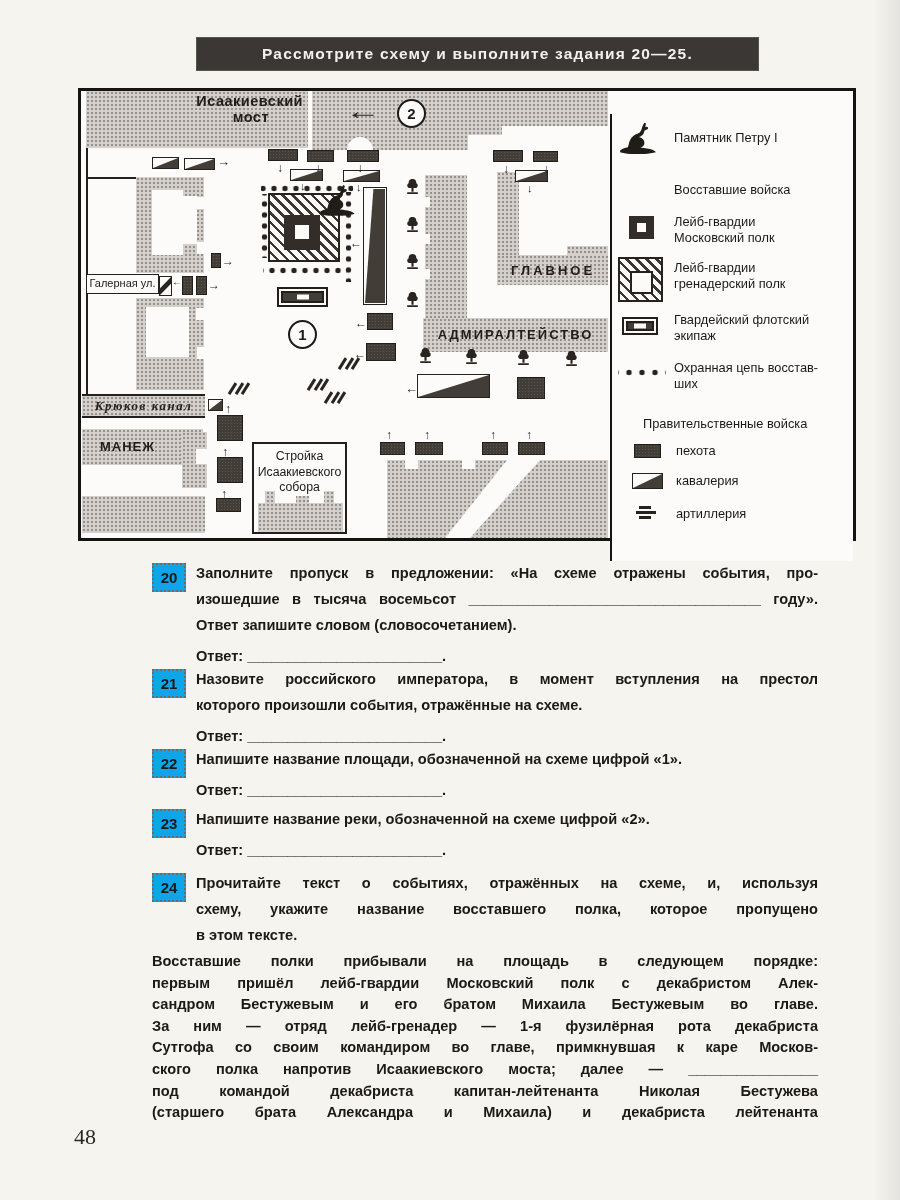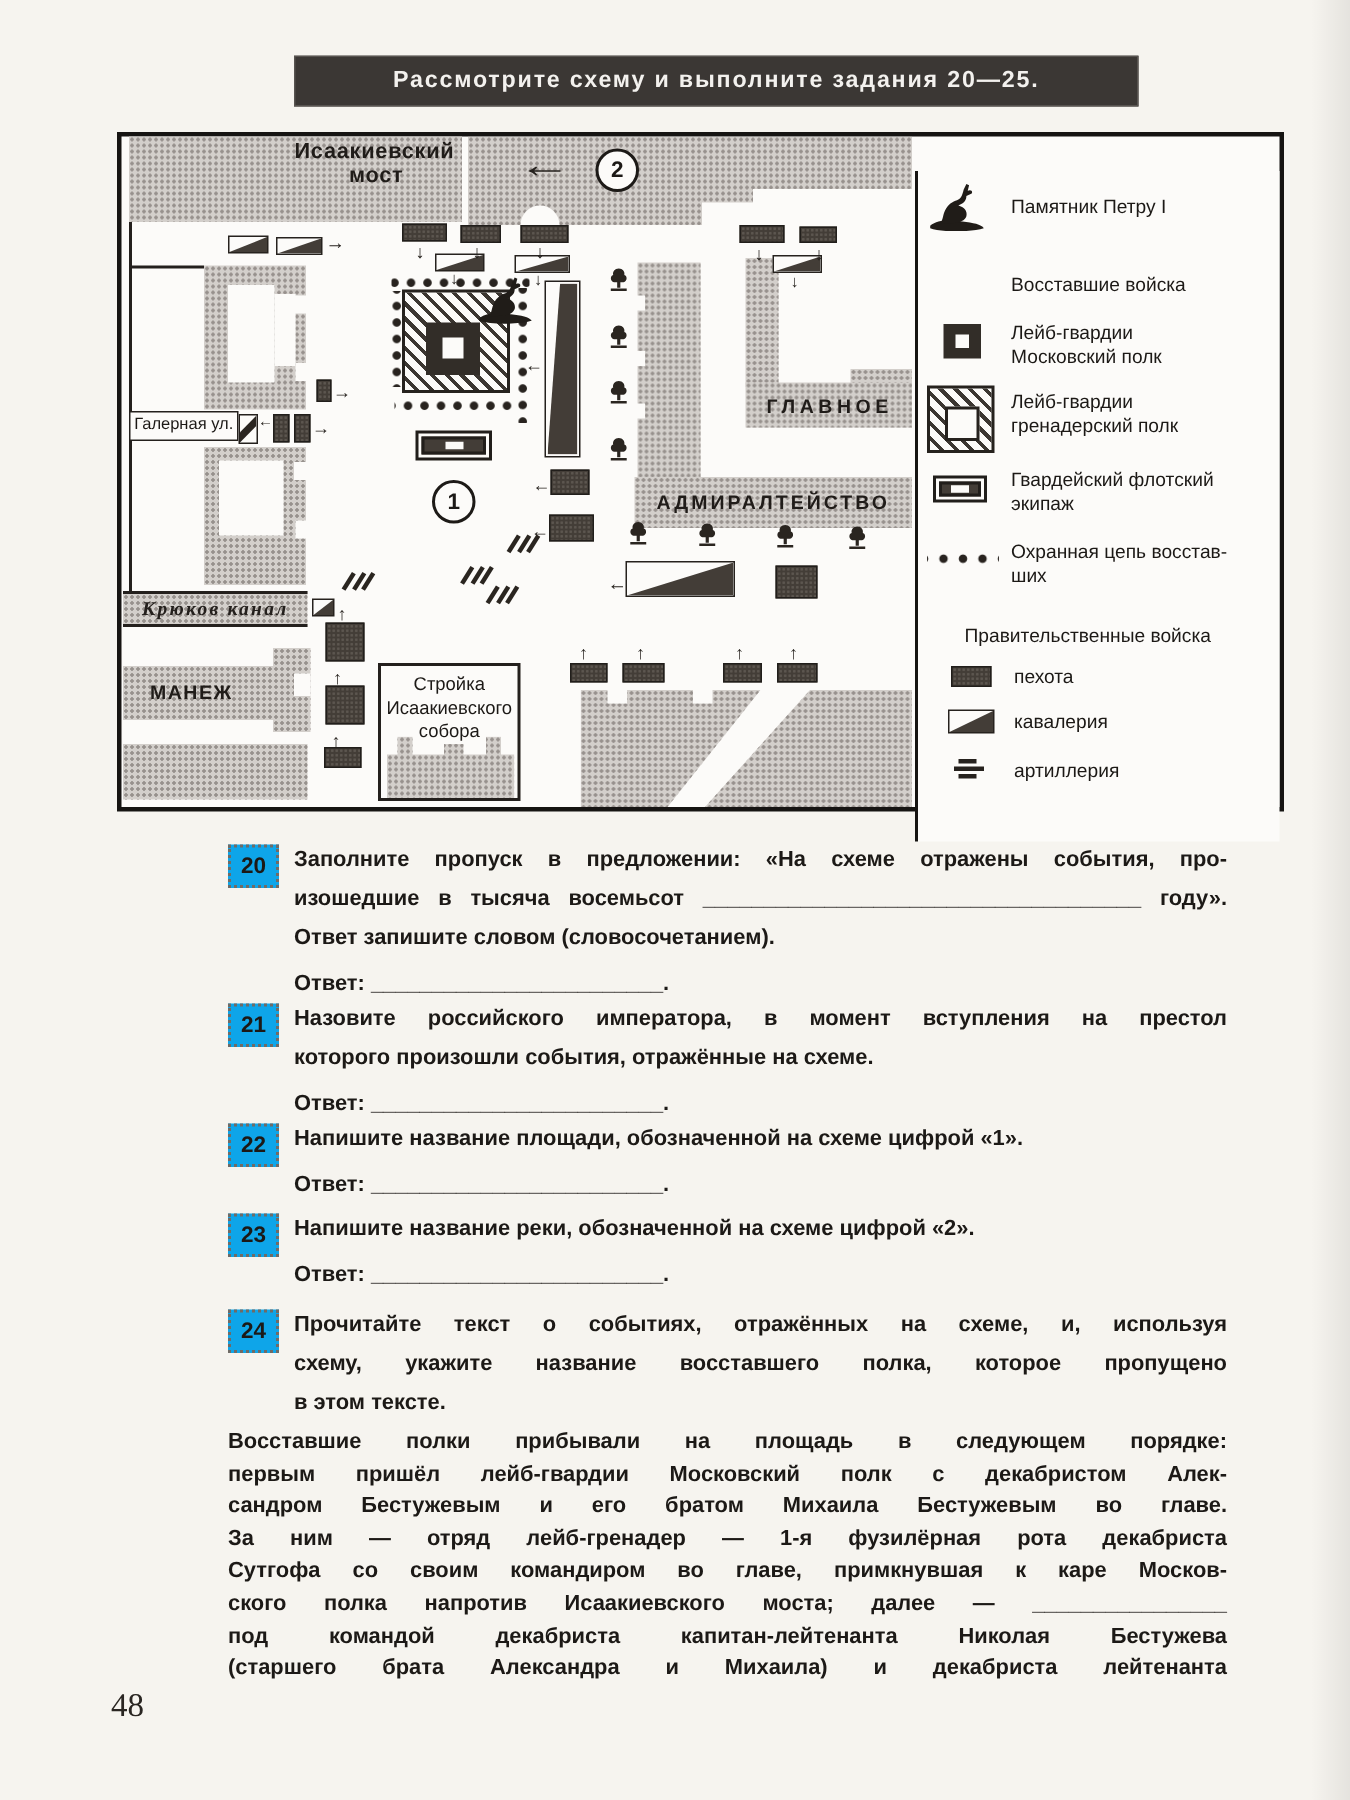--- a/index.html
+++ b/index.html
@@ -94,21 +94,21 @@
     <span>Галерная ул.</span>
   </div>
   <div class="abs" style="left:78px;top:185px;width:13px;height:20px;background:#fcfbf9;border:1.5px solid #24201d;box-sizing:border-box;overflow:hidden;">
     <div style="position:absolute;inset:0;background:#2a2520;clip-path:polygon(100% 0,100% 38%,0 100%,0 62%);"></div>
   </div>
 
   <div class="abs shade" style="left:1px;top:303px;width:123px;height:24px;border-top:2px solid #24201d;border-bottom:2px solid #24201d;box-sizing:border-box;text-align:center;">
     <span class="serifit" style="font-size:13px;font-weight:700;letter-spacing:1.5px;line-height:20px;color:#24201d;">Крюков канал</span>
   </div>
 
-  <div class="abs shade" style="left:1px;top:353px;width:121px;height:36px;">
+  <div class="abs shade" style="left:1px;top:338px;width:121px;height:36px;">
     <span class="maplabel" style="position:absolute;left:18px;top:10px;font-size:13px;letter-spacing:1px;">МАНЕЖ</span>
   </div>
   <div class="abs shade" style="left:101px;top:341px;width:25px;height:56px;">
     <div class="cut" style="left:14px;top:17px;width:11px;height:15px;"></div>
   </div>
 
   <div class="abs shade" style="left:1px;top:405px;width:123px;height:37px;"></div>
 
   <div class="abs" style="left:171px;top:351px;width:95px;height:92px;background:#fcfbf9;border:2px solid #24201d;box-sizing:border-box;">
     <div style="white-space:pre-line;text-align:center;font-size:12.3px;line-height:15.5px;padding-top:5px;">Стройка

